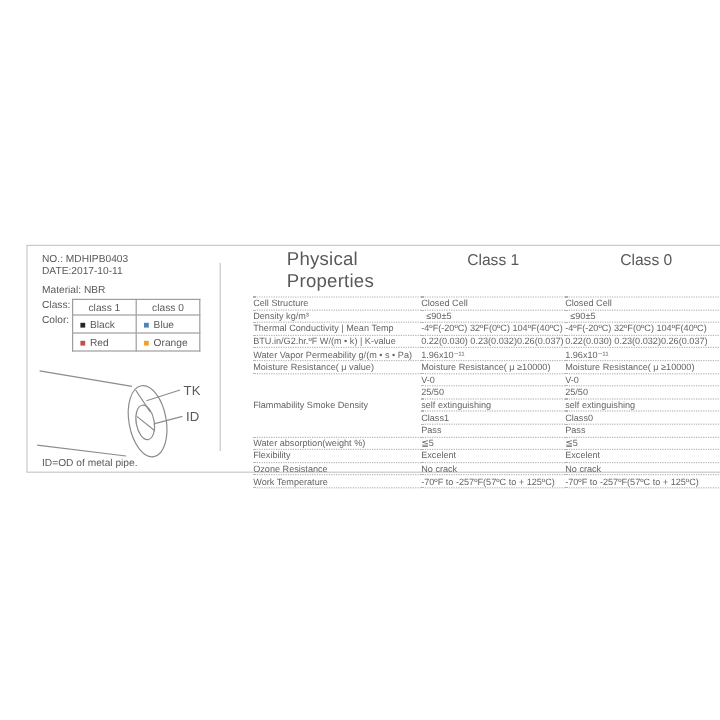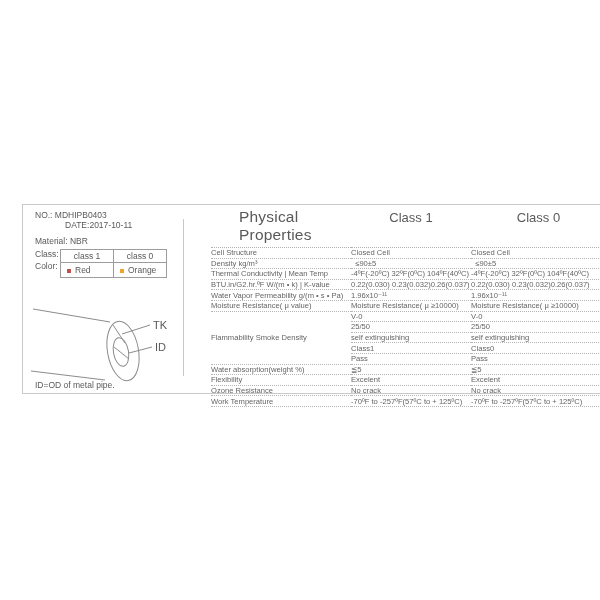--- a/index.html
+++ b/index.html
@@ -9,21 +9,21 @@
     overflow:hidden;
   }
   .sheet{
     position:absolute;left:22px;top:204px;width:583px;height:188px;
     border:1px solid #c9c9c9;background:#fff;
   }
   
   .left{position:absolute;left:0;top:0;width:168px;height:100%;font-size:8.5px;}
   .left .line{position:absolute;left:12px;white-space:nowrap;}
   .no-line{top:5px;}
-  .date-line{top:15px;margin-left:30px;}
+  .date-line{top:15px;}
   .material-line{top:31px;}
   .class-word{top:44px;text-align:right;}
   .color-word{top:56px;}
   .ctable{
     position:absolute;left:37px;top:44px;border-collapse:collapse;table-layout:fixed;
   }
   .ctable td{
     border:1px solid #9d9d9d;width:46px;height:12px;padding:0 0 0 6px;
     font-size:8.5px;vertical-align:middle;white-space:nowrap;
   }
@@ -63,20 +63,24 @@
     <div class="line class-word">Class:</div>
     <div class="line color-word">Color:</div>
 
     <table class="ctable">
       <tbody>
           <tr class="hdr">
         <td>class 1</td>
         <td>class 0</td>
       </tr>
       <tr class="clr">
+        <td><span class="dot" style="background-color: rgb(38, 38, 38);"></span><span>Black</span></td>
+        <td><span class="dot" style="background-color: rgb(79, 129, 189);"></span><span>Blue</span></td>
+      </tr>
+      <tr class="clr">
         <td><span class="dot" style="background-color: rgb(192, 80, 77);"></span><span>Red</span></td>
         <td><span class="dot" style="background-color: rgb(240, 162, 46);"></span><span>Orange</span></td>
       </tr>
     </tbody>
       </table>
 
     <svg class="pipe-svg" width="156" height="86" viewBox="0 0 156 86">
       <g fill="none" stroke="#8c8c8c" stroke-width="1">
 
         <line x1="4" y1="12" x2="81" y2="25"></line>

